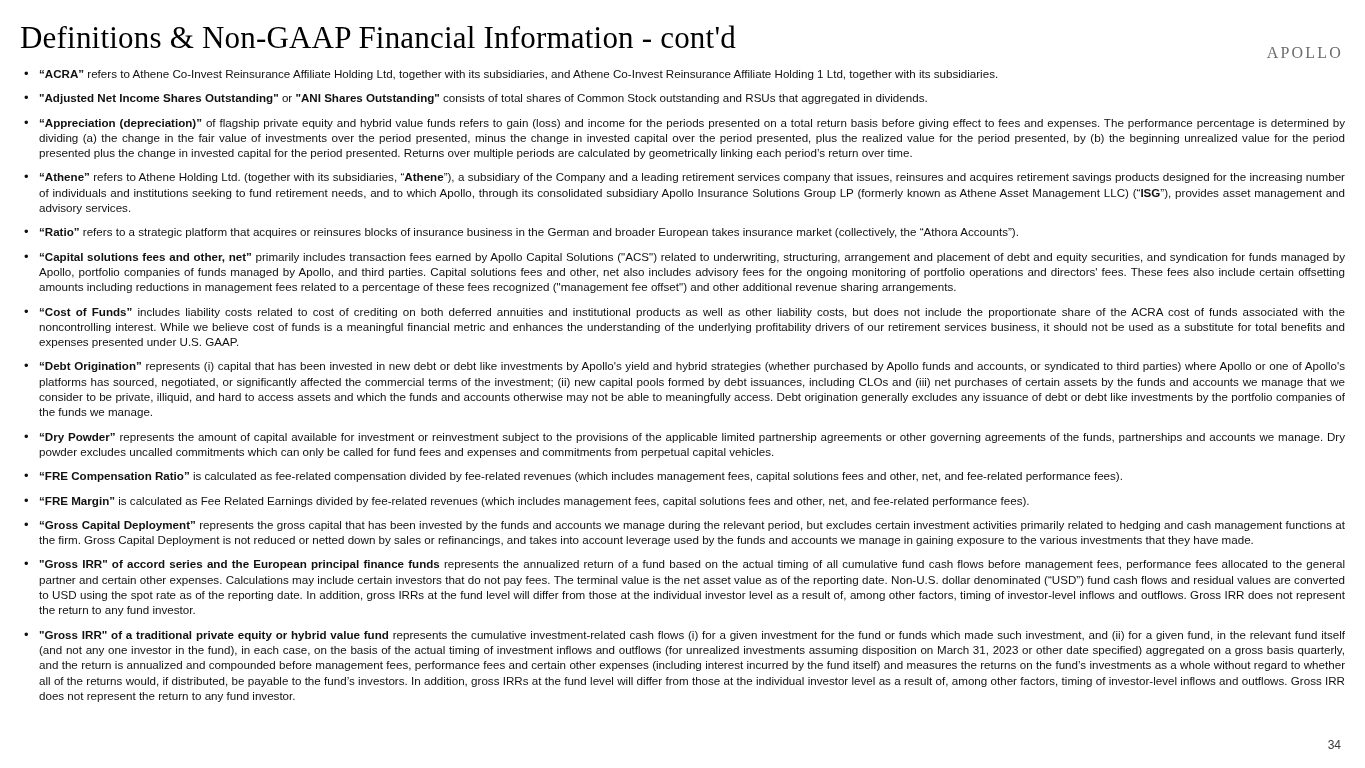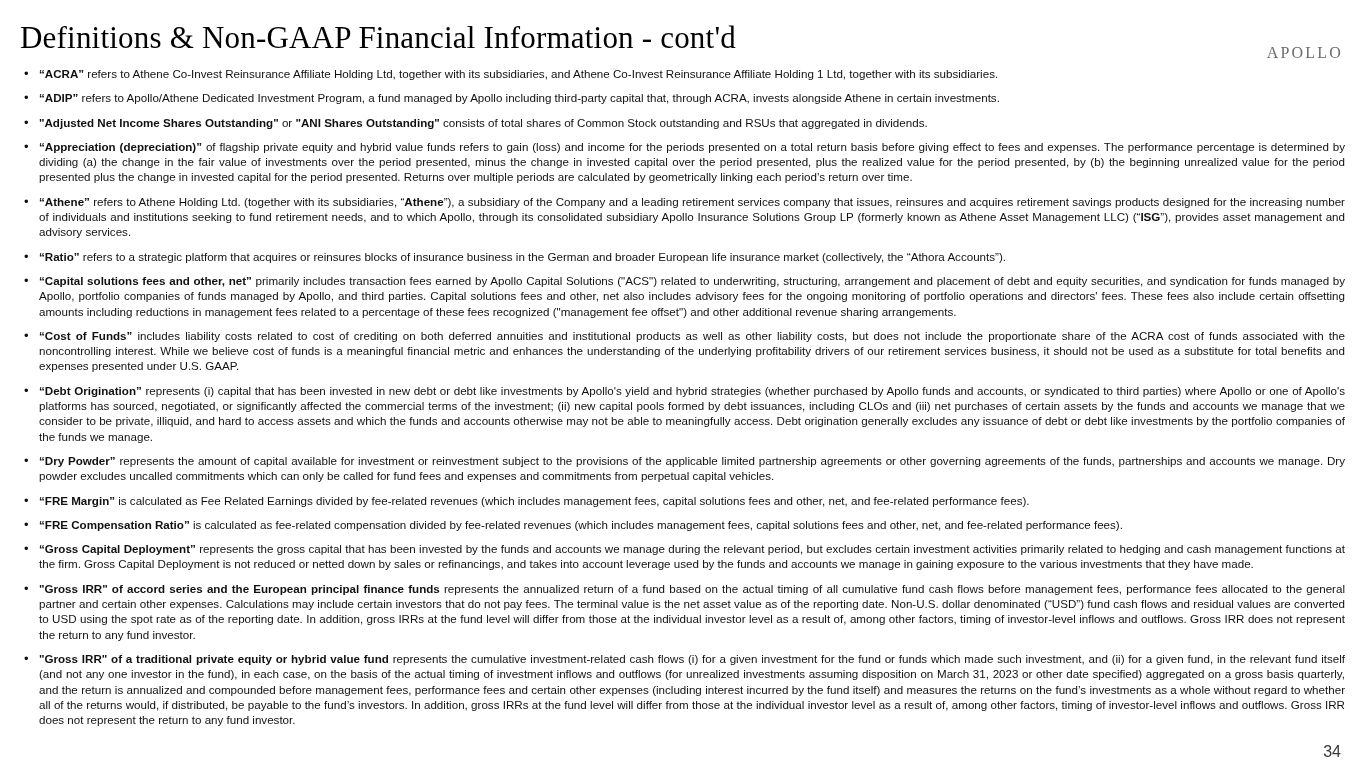--- a/index.html
+++ b/index.html
@@ -69,82 +69,79 @@
     top: -1px;
     font-size: 13px;
     color: #111111;
   }
   .term {
     font-weight: bold;
   }
   .page-number {
     position: absolute;
     right: 24px;
-    bottom: 7px;
-    font-size: 16px;
+    bottom: 16px;
+    font-size: 12px;
     color: #3a3a3a;
   }
 </style>
 </head>
 <body>
 
 <div class="slide">
 
   <div class="slide-title">Definitions &amp; Non-GAAP Financial Information - cont'd</div>
   <div class="brand">APOLLO</div>
 
   <div class="content">
     <ul class="defs">
 
       <li>
         <span class="term">“ACRA”</span><span> refers to Athene Co-Invest Reinsurance Affiliate Holding Ltd, together with its subsidiaries, and Athene Co-Invest Reinsurance Affiliate Holding 1 Ltd, together with its subsidiaries.</span>
       </li>
 
-      <li>
-        <span class="term">“ADIP”</span><span> refers to Apollo/Athene Dedicated Investment Program, a fund managed by Apollo including third-party capital that, through ACRA, invests alongside Athene in certain investments.</span>
-      </li>
 
       <li>
         <span class="term">"Adjusted Net Income Shares Outstanding"</span><span> or </span><span class="term">"ANI Shares Outstanding"</span><span> consists of total shares of Common Stock outstanding and RSUs that aggregated in dividends.</span>
       </li>
 
       <li>
         <span class="term">“Appreciation (depreciation)”</span><span> of flagship private equity and hybrid value funds refers to gain (loss) and income for the periods presented on a total return basis before giving effect to fees and expenses. The performance percentage is determined by dividing (a) the change in the fair value of investments over the period presented, minus the change in invested capital over the period presented, plus the realized value for the period presented, by (b) the beginning unrealized value for the period presented plus the change in invested capital for the period presented. Returns over multiple periods are calculated by geometrically linking each period’s return over time.</span>
       </li>
 
       <li>
         <span class="term">“Athene”</span><span> refers to Athene Holding Ltd. (together with its subsidiaries, “</span><span class="term">Athene</span><span>”), a subsidiary of the Company and a leading retirement services company that issues, reinsures and acquires retirement savings products designed for the increasing number of individuals and institutions seeking to fund retirement needs, and to which Apollo, through its consolidated subsidiary Apollo Insurance Solutions Group LP (formerly known as Athene Asset Management LLC) (“</span><span class="term">ISG</span><span>”), provides asset management and advisory services.</span>
       </li>
 
       <li>
-        <span class="term">“Ratio”</span><span> refers to a strategic platform that acquires or reinsures blocks of insurance business in the German and broader European life insurance market (collectively, the “Athora Accounts”).</span>
+        <span class="term">“Ratio”</span><span> refers to a strategic platform that acquires or reinsures blocks of insurance business in the German and broader European takes insurance market (collectively, the “Athora Accounts”).</span>
       </li>
 
       <li>
         <span class="term">“Capital solutions fees and other, net”</span><span> primarily includes transaction fees earned by Apollo Capital Solutions ("ACS") related to underwriting, structuring, arrangement and placement of debt and equity securities, and syndication for funds managed by Apollo, portfolio companies of funds managed by Apollo, and third parties. Capital solutions fees and other, net also includes advisory fees for the ongoing monitoring of portfolio operations and directors' fees. These fees also include certain offsetting amounts including reductions in management fees related to a percentage of these fees recognized ("management fee offset") and other additional revenue sharing arrangements.</span>
       </li>
 
       <li>
         <span class="term">“Cost of Funds”</span><span> includes liability costs related to cost of crediting on both deferred annuities and institutional products as well as other liability costs, but does not include the proportionate share of the ACRA cost of funds associated with the noncontrolling interest. While we believe cost of funds is a meaningful financial metric and enhances the understanding of the underlying profitability drivers of our retirement services business, it should not be used as a substitute for total benefits and expenses presented under U.S. GAAP.</span>
       </li>
 
       <li>
         <span class="term">“Debt Origination”</span><span> represents (i) capital that has been invested in new debt or debt like investments by Apollo's yield and hybrid strategies (whether purchased by Apollo funds and accounts, or syndicated to third parties) where Apollo or one of Apollo's platforms has sourced, negotiated, or significantly affected the commercial terms of the investment; (ii) new capital pools formed by debt issuances, including CLOs and (iii) net purchases of certain assets by the funds and accounts we manage that we consider to be private, illiquid, and hard to access assets and which the funds and accounts otherwise may not be able to meaningfully access. Debt origination generally excludes any issuance of debt or debt like investments by the portfolio companies of the funds we manage.</span>
       </li>
 
       <li>
         <span class="term">“Dry Powder”</span><span> represents the amount of capital available for investment or reinvestment subject to the provisions of the applicable limited partnership agreements or other governing agreements of the funds, partnerships and accounts we manage. Dry powder excludes uncalled commitments which can only be called for fund fees and expenses and commitments from perpetual capital vehicles.</span>
       </li>
 
       <li>
-        <span class="term">“FRE Margin”</span><span> is calculated as Fee Related Earnings divided by fee-related revenues (which includes management fees, capital solutions fees and other, net, and fee-related performance fees).</span>
+        <span class="term">“FRE Compensation Ratio”</span><span> is calculated as fee-related compensation divided by fee-related revenues (which includes management fees, capital solutions fees and other, net, and fee-related performance fees).</span>
       </li>
 
       <li>
-        <span class="term">“FRE Compensation Ratio”</span><span> is calculated as fee-related compensation divided by fee-related revenues (which includes management fees, capital solutions fees and other, net, and fee-related performance fees).</span>
+        <span class="term">“FRE Margin”</span><span> is calculated as Fee Related Earnings divided by fee-related revenues (which includes management fees, capital solutions fees and other, net, and fee-related performance fees).</span>
       </li>
 
       <li>
         <span class="term">“Gross Capital Deployment”</span><span> represents the gross capital that has been invested by the funds and accounts we manage during the relevant period, but excludes certain investment activities primarily related to hedging and cash management functions at the firm. Gross Capital Deployment is not reduced or netted down by sales or refinancings, and takes into account leverage used by the funds and accounts we manage in gaining exposure to the various investments that they have made.</span>
       </li>
 
       <li>
         <span class="term">"Gross IRR" of accord series and the European principal finance funds</span><span> represents the annualized return of a fund based on the actual timing of all cumulative fund cash flows before management fees, performance fees allocated to the general partner and certain other expenses. Calculations may include certain investors that do not pay fees. The terminal value is the net asset value as of the reporting date. Non-U.S. dollar denominated (“USD”) fund cash flows and residual values are converted to USD using the spot rate as of the reporting date. In addition, gross IRRs at the fund level will differ from those at the individual investor level as a result of, among other factors, timing of investor-level inflows and outflows. Gross IRR does not represent the return to any fund investor.</span>
       </li>
 

